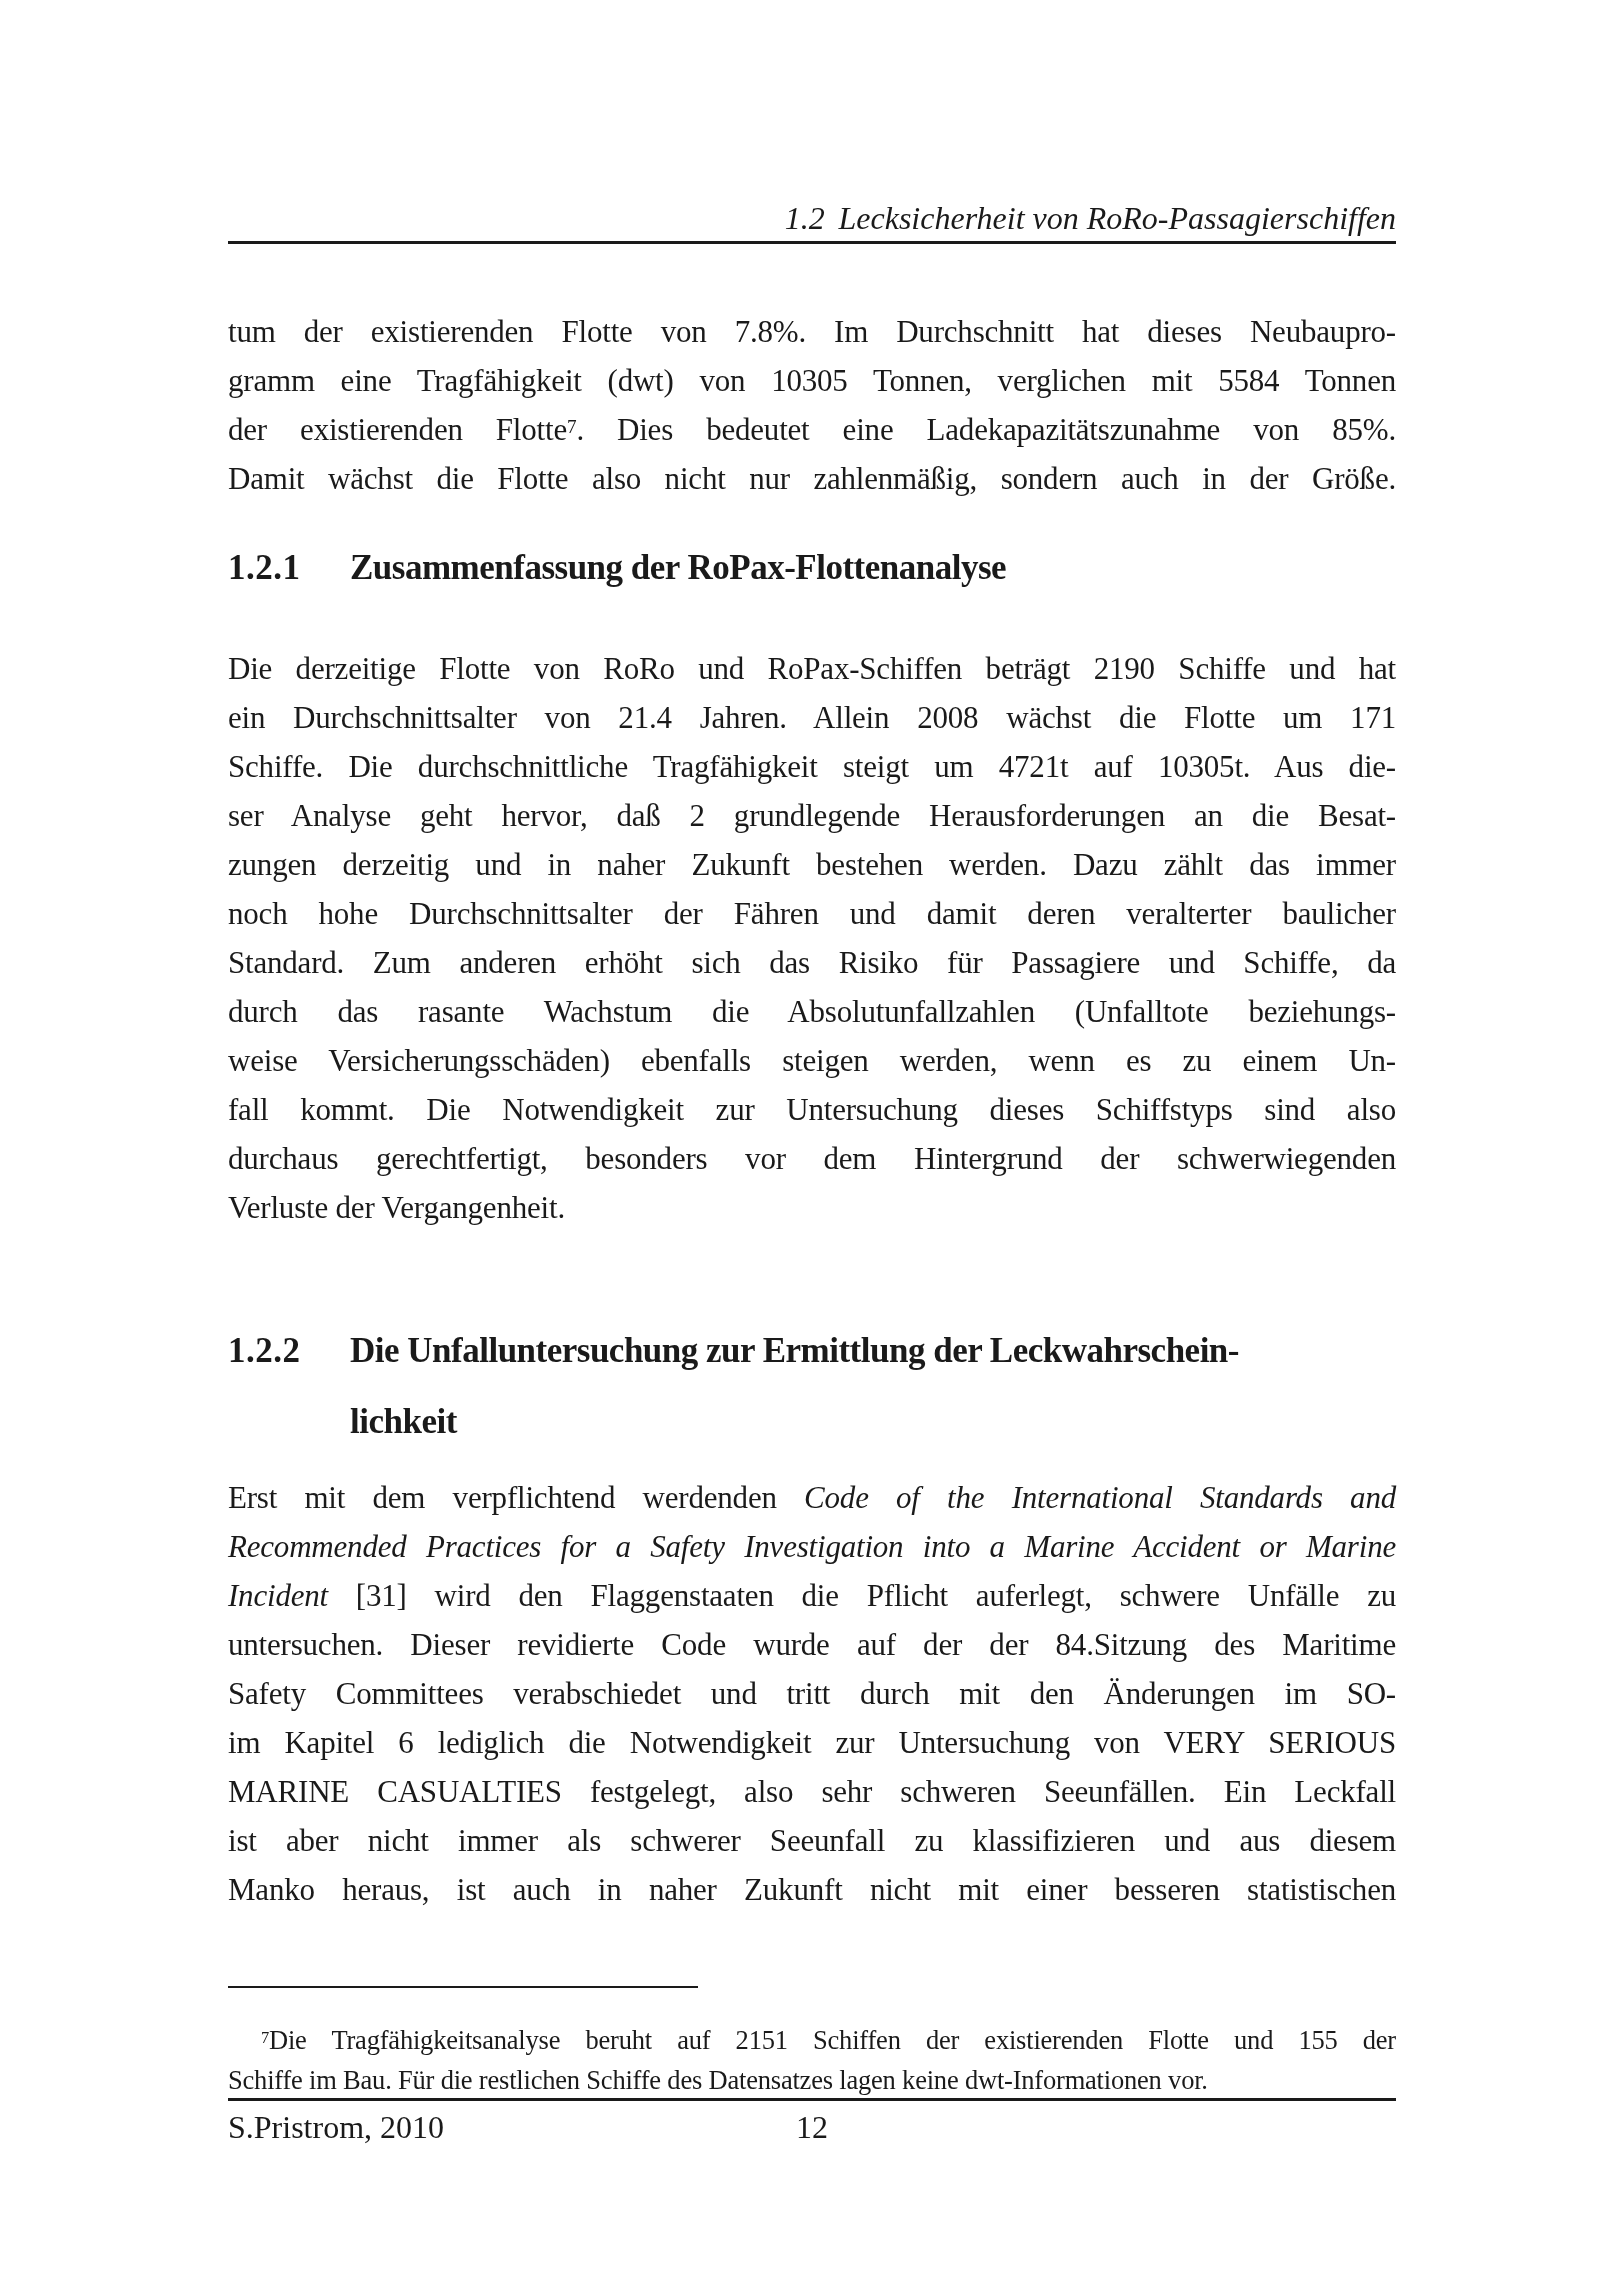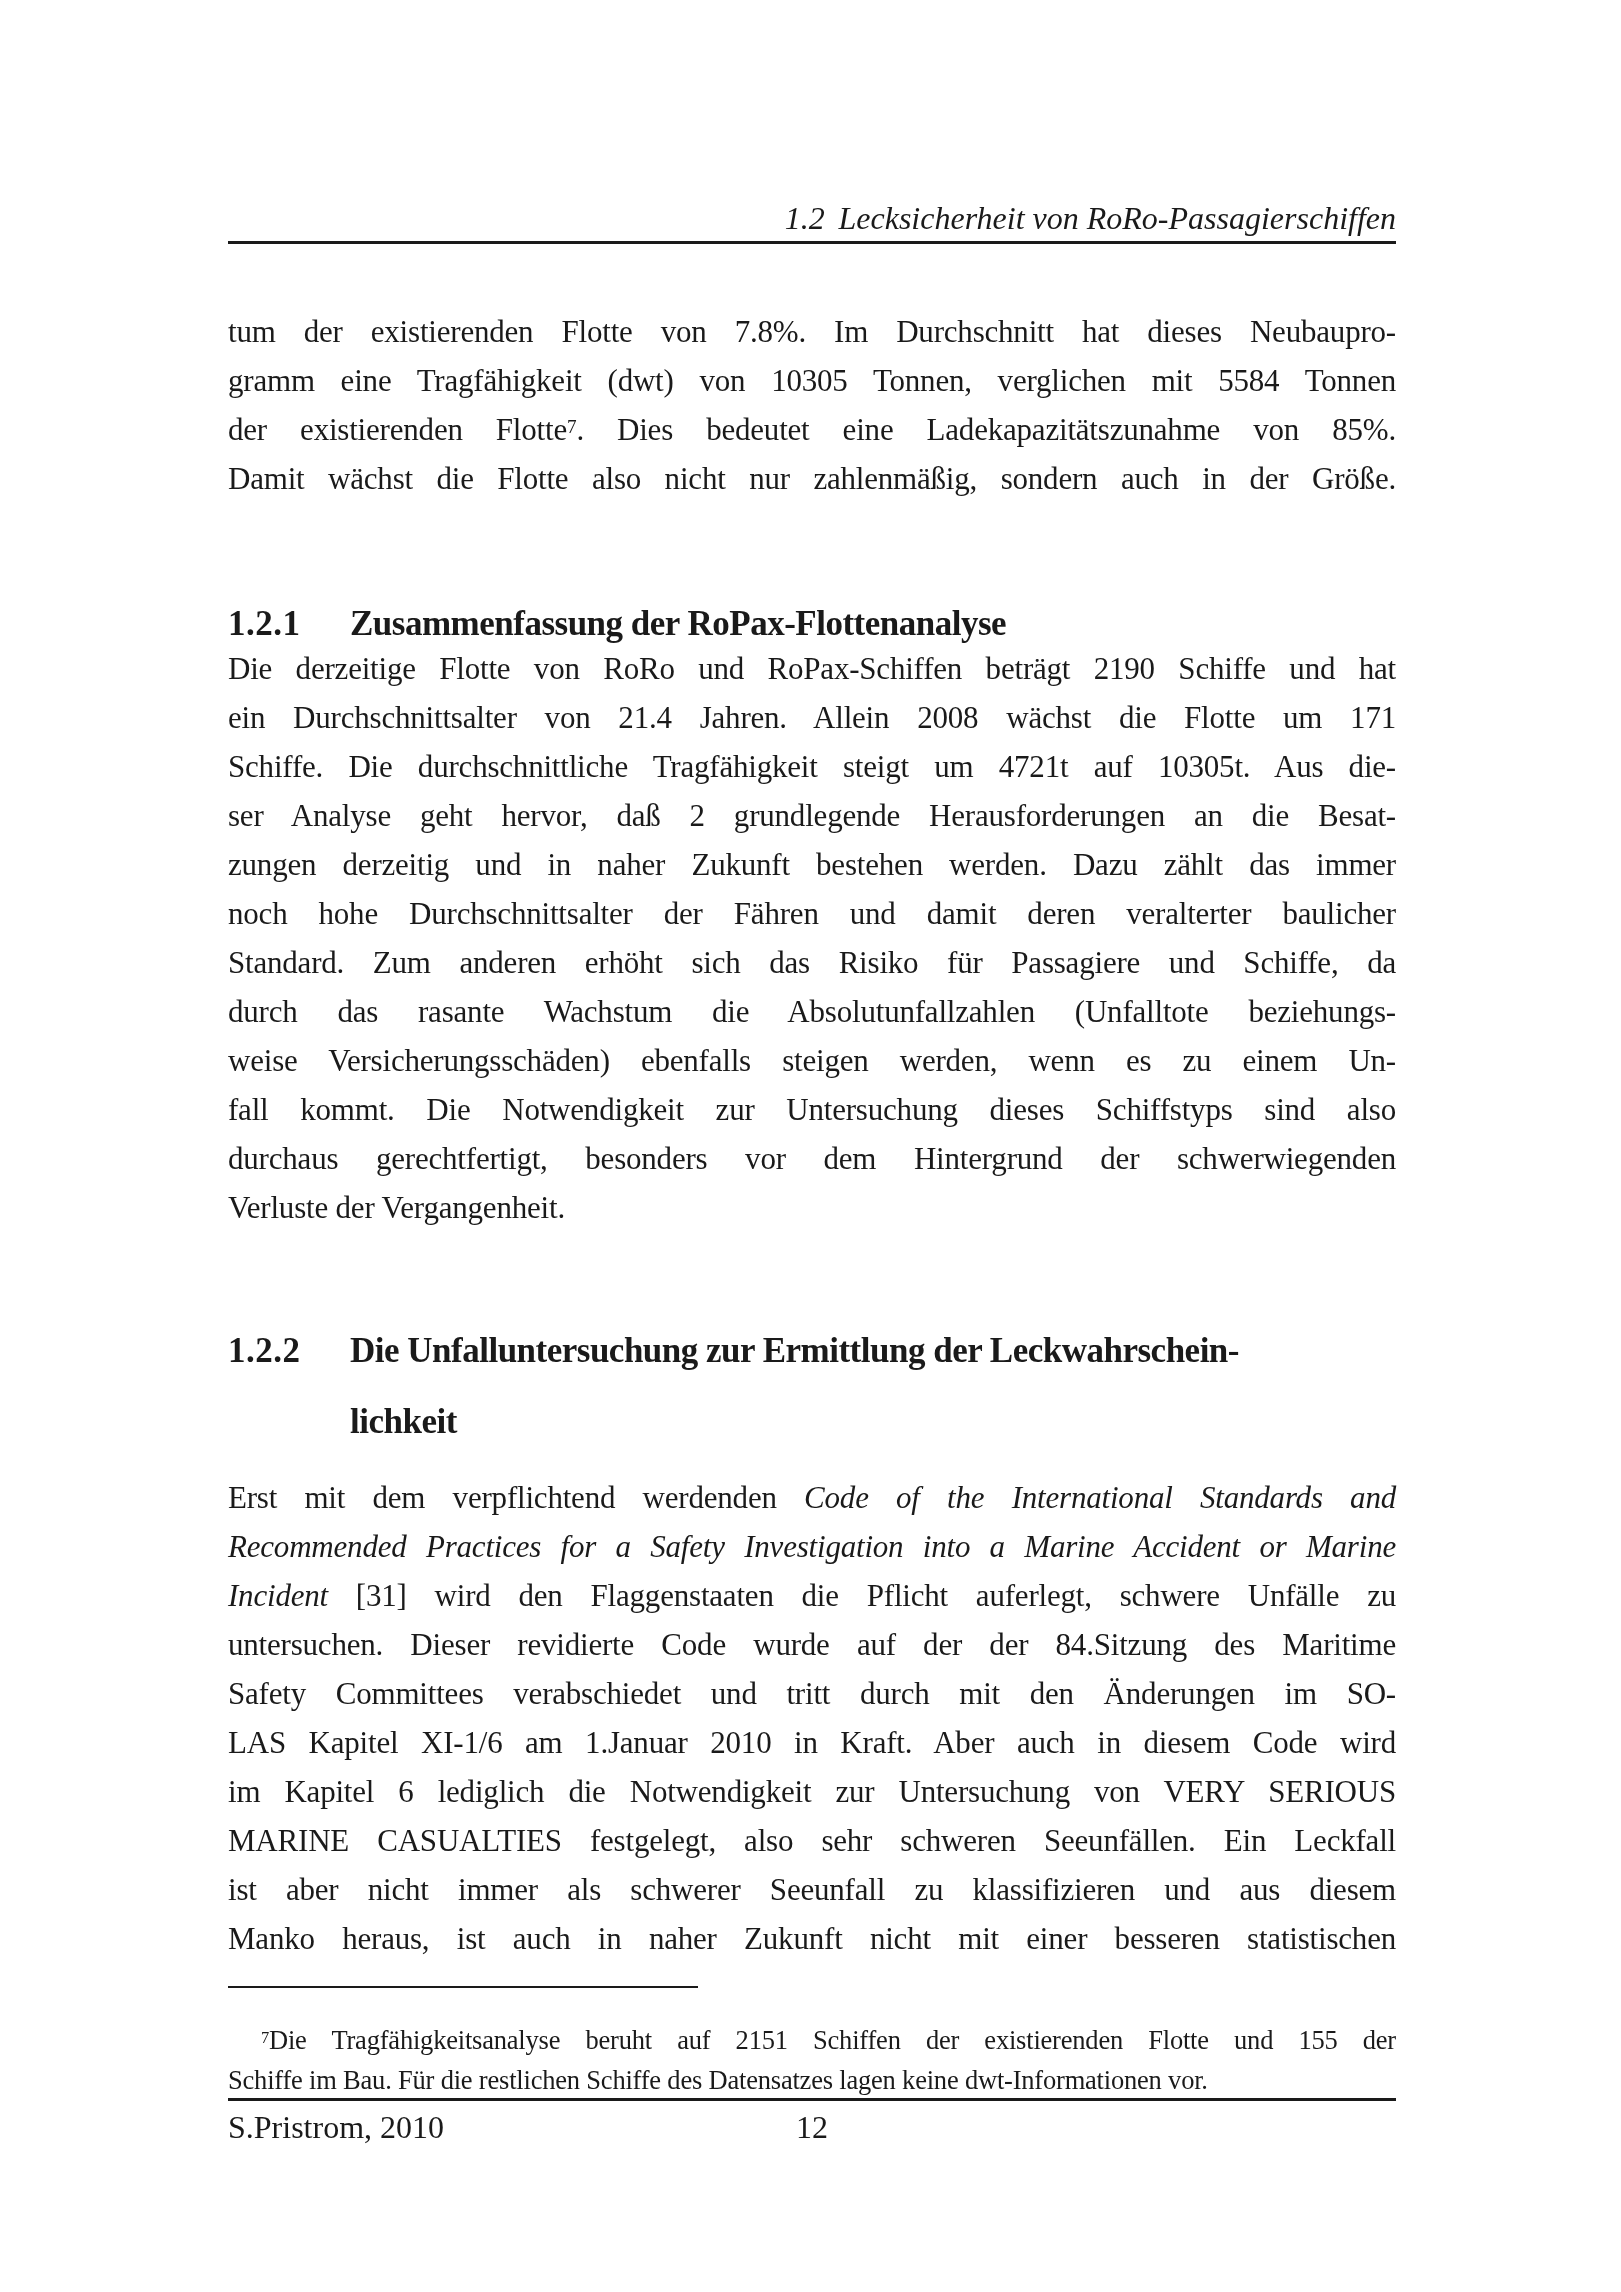--- a/index.html
+++ b/index.html
@@ -32,21 +32,21 @@
   .tline.nj{text-align:left;text-align-last:left;}
   .tline.ind{text-indent:35px;}
   sup{font-size:0.62em;vertical-align:0.38em;line-height:0;}
 
   #para1{top:307px;}
   #para2{top:644px;}
   #para3{top:1473px;}
 
   
   .heading{display:flex;font-weight:bold;font-size:35px;}
-  #heading121{top:588px;font-family:Liberation Serif, serif;}
+  #heading121{top:532px;font-family:Liberation Serif, serif;}
   #heading122{top:1315px;}
   .hnum{flex:0 0 122px;width:122px;line-height:71px;letter-spacing:0.5px;}
   .htitle{flex:1 1 auto;min-width:0;}
   .heading .tline{
     line-height:71px;
     text-align:center;text-align-last:left;
     white-space:nowrap;
     letter-spacing:-0.5px;
   }
 
@@ -111,21 +111,20 @@
         <div class="tline"><span>lichkeit</span></div>
       </div>
   </div>
 
   <div class="col para" id="para3">
       <div class="tline"><span>Erst mit dem verpflichtend werdenden </span><span style="font-style: italic;">Code of the International Standards and</span></div>
       <div class="tline"><span style="font-style: italic;">Recommended Practices for a Safety Investigation into a Marine Accident or Marine</span></div>
       <div class="tline"><span style="font-style: italic;">Incident</span><span> [31] wird den Flaggenstaaten die Pflicht auferlegt, schwere Unfälle zu</span></div>
       <div class="tline"><span>untersuchen. Dieser revidierte Code wurde auf der der 84.Sitzung des Maritime</span></div>
       <div class="tline"><span>Safety Committees verabschiedet und tritt durch mit den Änderungen im SO-</span></div>
-      <div class="tline"><span>LAS Kapitel XI-1/6 am 1.Januar 2010 in Kraft. Aber auch in diesem Code wird</span></div>
       <div class="tline"><span>im Kapitel 6 lediglich die Notwendigkeit zur Untersuchung von VERY SERIOUS</span></div>
       <div class="tline"><span>MARINE CASUALTIES festgelegt, also sehr schweren Seeunfällen. Ein Leckfall</span></div>
       <div class="tline"><span>ist aber nicht immer als schwerer Seeunfall zu klassifizieren und aus diesem</span></div>
       <div class="tline"><span>Manko heraus, ist auch in naher Zukunft nicht mit einer besseren statistischen</span></div>
     </div>
 
   <div class="hrule footnote-rule"></div>
   <div class="col para" id="footnote">
       <div class="tline ind"><sup>7</sup><span>Die Tragfähigkeitsanalyse beruht auf 2151 Schiffen der existierenden Flotte und 155 der</span></div>
       <div class="tline nj"><span>Schiffe im Bau. Für die restlichen Schiffe des Datensatzes lagen keine dwt-Informationen vor.</span></div>

